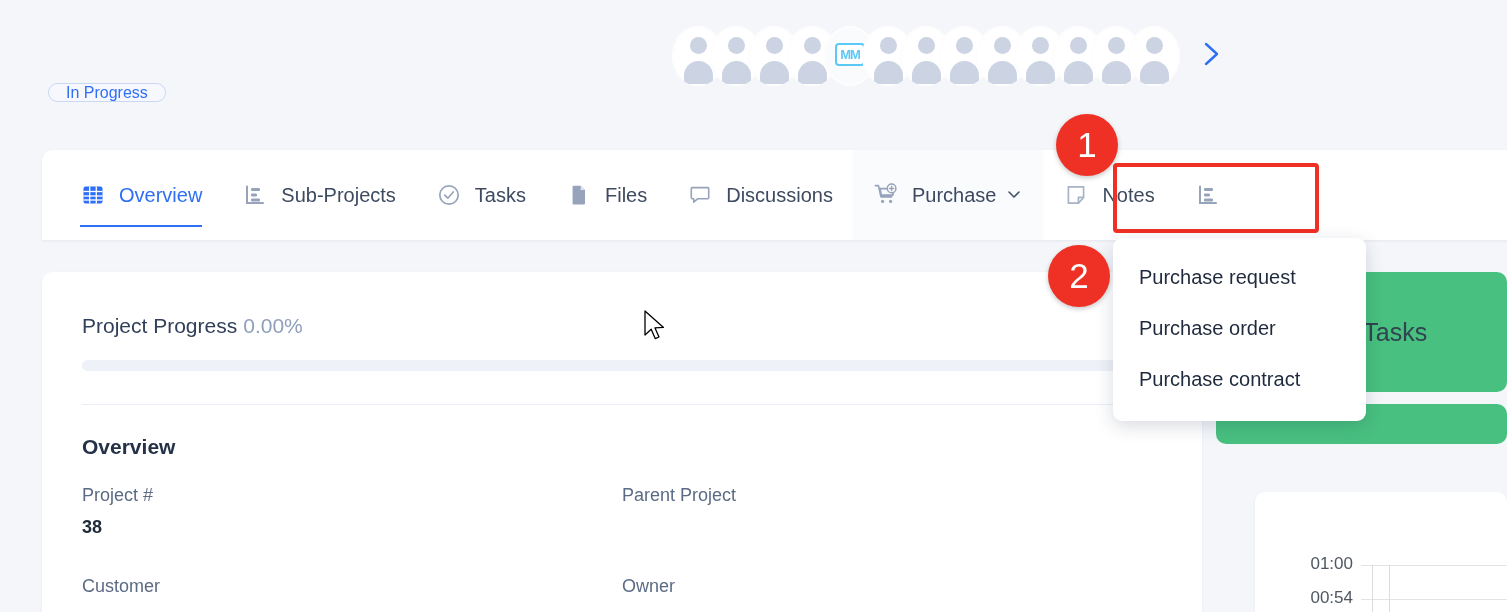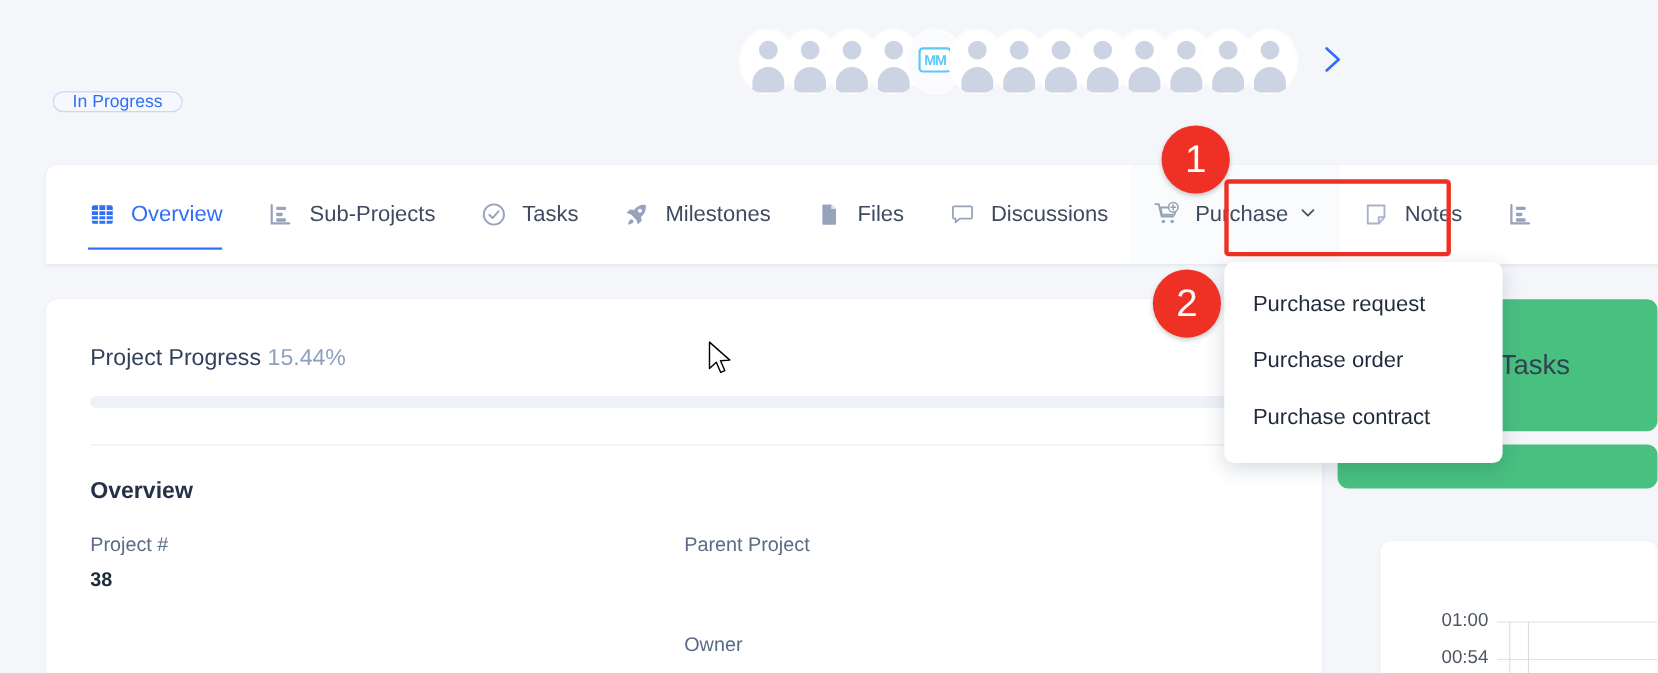--- a/index.html
+++ b/index.html
@@ -460,30 +460,20 @@
       <div class="tab">
         <span class="ticon">
           <svg width="24" height="24" viewBox="0 0 24 24">
               <circle cx="12" cy="12" r="9.2" stroke="#96a3bb" stroke-width="1.7" fill="none"></circle>
               <path d="M7.8 12.2 L10.8 15.2 L16.3 9" stroke="#96a3bb" stroke-width="1.7" fill="none" stroke-linecap="round" stroke-linejoin="round"></path>
             </svg>
         </span>
         <span>Tasks</span>
       </div>
 
-      <div class="tab">
-        <span class="ticon">
-          <svg width="24" height="24" viewBox="0 0 24 24">
-              <path d="M20 3.2c-4.6-.5-8.2 1.4-10.6 4.7l-2.8-.5a1.6 1.6 0 0 0-1.5.55L2.7 10.7l4 1.4 4.8 4.8 1.4 4 2.8-2.4a1.6 1.6 0 0 0 .55-1.5l-.5-2.8C19.1 11.8 20.6 7.8 20 3.2Z" fill="#96a3bb"></path>
-              <circle cx="14.8" cy="8.6" r="1.9" fill="#ffffff"></circle>
-              <path d="M5.5 17.2c-1.2 1.2-1.5 4-1.5 4s2.8-.3 4-1.5a1.8 1.8 0 1 0-2.5-2.5Z" fill="#96a3bb"></path>
-            </svg>
-        </span>
-        <span>Milestones</span>
-      </div>
 
       <div class="tab">
         <span class="ticon">
           <svg width="24" height="24" viewBox="0 0 24 24">
               <path d="M6.5 2.8h7.2l4.3 4.3v13.4a.9.9 0 0 1-.9.9H6.5a.9.9 0 0 1-.9-.9V3.7a.9.9 0 0 1 .9-.9Z" fill="#96a3bb"></path>
               <path d="M13.7 2.8 18 7.1h-4.3Z" fill="#dfe4ee"></path>
             </svg>
         </span>
         <span>Files</span>
       </div>
@@ -538,21 +528,21 @@
         <span></span>
       </div>
 
     </div>
   </div>
 
   <div class="content-card">
 
     <div class="progress-block">
       <div class="progress-label">
-        <span>Project Progress</span><span class="pct">15.44%</span>
+        <span>Project Progress</span><span class="pct">0.00%</span>
       </div>
       <div class="progress-track">
         <div class="progress-fill" id="progress-fill" style="width: 0%;"></div>
       </div>
       <div class="divider"></div>
     </div>
 
     <div class="overview-block">
       <div class="overview-heading">Overview</div>
       <div class="field-grid">
@@ -561,20 +551,21 @@
           <div class="field-label">Project #</div>
           <div class="field-value">38</div>
         </div>
 
         <div>
           <div class="field-label">Parent Project</div>
           <div class="field-value"></div>
         </div>
 
         <div>
+          <div class="field-label">Customer</div>
           <div class="field-value"></div>
         </div>
 
         <div>
           <div class="field-label">Owner</div>
           <div class="field-value"></div>
         </div>
 
       </div>
     </div>

